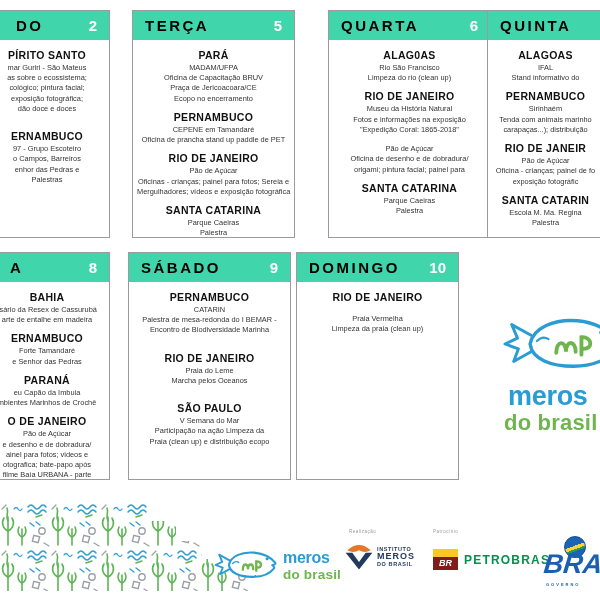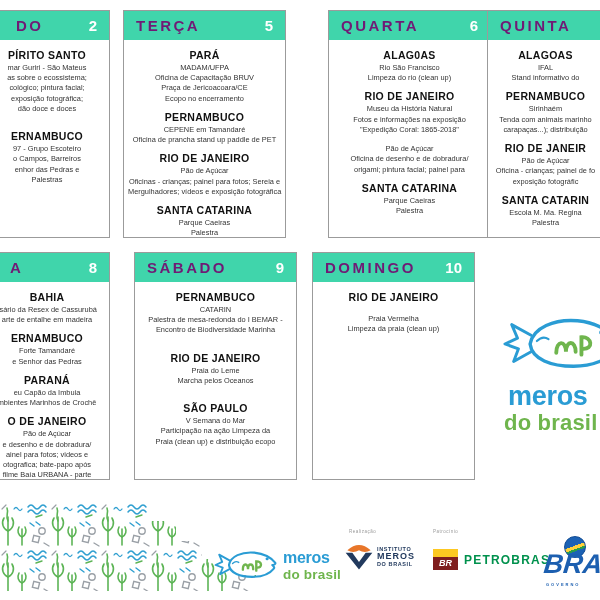--- a/index.html
+++ b/index.html
@@ -9,21 +9,21 @@
     font-family:"Liberation Sans", sans-serif;
   }
   .card{
     position:absolute;width:163px;height:228px;box-sizing:border-box;
     background:#ffffff;border:1px solid #9b9b9b;overflow:hidden;
   }
   .card-header{
     height:29px;background:#40d5ab;display:flex;align-items:center;
     justify-content:space-between;padding:0 12px;box-sizing:border-box;
   }
-  .day{font-weight:bold;color:#701a75;font-size:15px;letter-spacing:2.5px;white-space:nowrap;}
+  .day{font-weight:bold;color:#000000;font-size:15px;letter-spacing:2.5px;white-space:nowrap;}
   .num{font-weight:bold;color:#ffffff;font-size:15px;}
   .card-body{padding:9px 4px;text-align:center;}
   .section{margin-bottom:7px;}
   .state{font-size:10.5px;font-weight:bold;color:#111111;letter-spacing:0.3px;margin-bottom:2px;white-space:nowrap;}
   .line{font-size:7.4px;color:#333333;line-height:1.38;white-space:nowrap;}
   .line.gap{height:9px;}
   .crop-left .card-body{padding-left:41px;}
   .crop-right .card-body{padding-right:50px;}
 
   .abs{position:absolute;}
@@ -66,21 +66,21 @@
       <div class="section">
         <div class="state">ERNAMBUCO</div>
         <div class="line">97 - Grupo Escoteiro</div>
         <div class="line">o Campos, Barreiros</div>
         <div class="line">enhor das Pedras e</div>
         <div class="line">Palestras</div>
       </div>
     </div>
 </div>
 
-<div class="card" style="left:123px;top:10px">
+<div class="card" style="left:132px;top:10px">
   <div class="card-header">
     <span class="day">TERÇA</span>
     <span class="num">5</span>
   </div>
   <div class="card-body">
       <div class="section">
         <div class="state">PARÁ</div>
         <div class="line">MADAM/UFPA</div>
         <div class="line">Oficina de Capacitação BRUV</div>
         <div class="line">Praça de Jericoacoara/CE</div>
@@ -190,21 +190,21 @@
         <div class="state">O DE JANEIRO</div>
         <div class="line">Pão de Açúcar</div>
         <div class="line">e desenho e de dobradura/</div>
         <div class="line">ainel para fotos; videos e</div>
         <div class="line">otografica; bate-papo após</div>
         <div class="line">filme Baía URBANA - parte</div>
       </div>
     </div>
 </div>
 
-<div class="card" style="left:134px;top:252px">
+<div class="card" style="left:128px;top:252px">
   <div class="card-header">
     <span class="day">SÁBADO</span>
     <span class="num">9</span>
   </div>
   <div class="card-body">
       <div class="section">
         <div class="state">PERNAMBUCO</div>
         <div class="line">CATARIN</div>
         <div class="line">Palestra de mesa-redonda do I BEMAR -</div>
         <div class="line">Encontro de Biodiversidade Marinha</div>
@@ -218,21 +218,21 @@
       </div>
       <div class="section">
         <div class="state">SÃO PAULO</div>
         <div class="line">V Semana do Mar</div>
         <div class="line">Participação na ação Limpeza da</div>
         <div class="line">Praia (clean up) e distribuição ecopo</div>
       </div>
     </div>
 </div>
 
-<div class="card" style="left:312px;top:252px">
+<div class="card" style="left:296px;top:252px">
   <div class="card-header">
     <span class="day">DOMINGO</span>
     <span class="num">10</span>
   </div>
   <div class="card-body">
       <div class="section">
         <div class="state">RIO DE JANEIRO</div>
         <div class="line gap"></div>
         <div class="line">Praia Vermelha</div>
         <div class="line">Limpeza da praia (clean up)</div>

